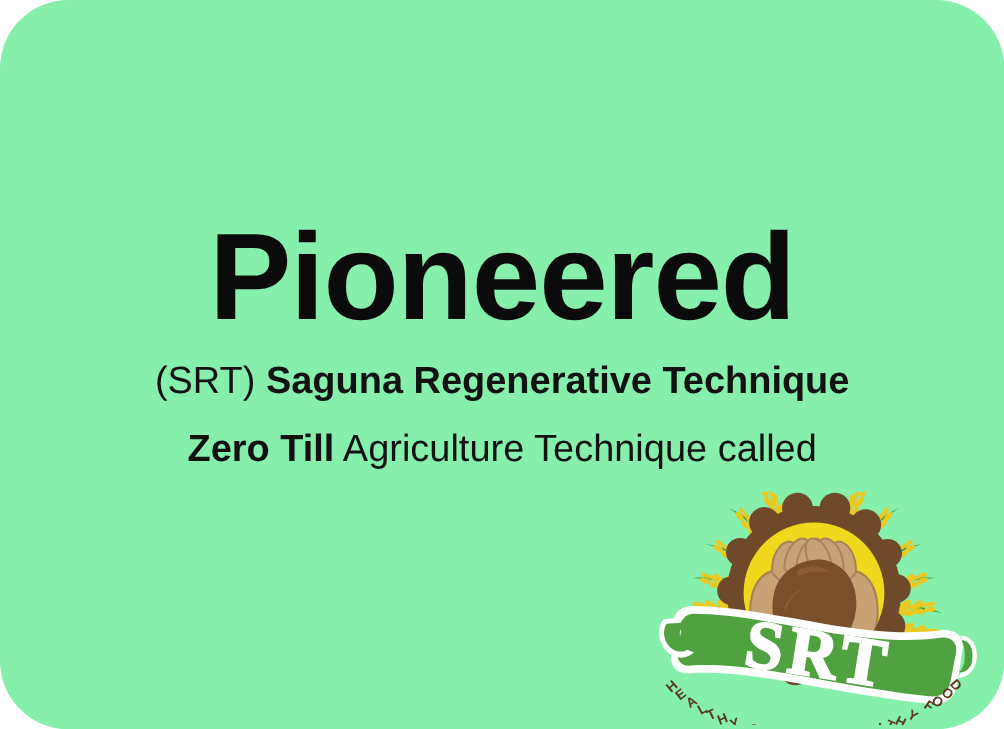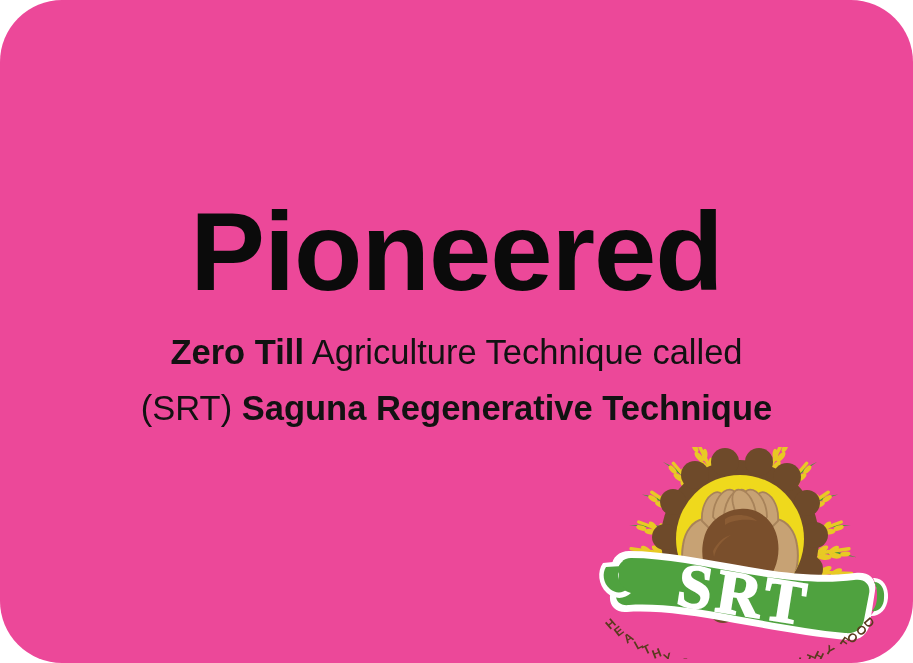--- a/index.html
+++ b/index.html
@@ -13,21 +13,21 @@
     height: 663px;
     overflow: hidden;
     font-family: "Liberation Sans", sans-serif;
   }
 
   #slide-card {
     position: relative;
     width: 913px;
     height: 663px;
     box-sizing: border-box;
-    background: #ec4899;
+    background: #86efac;
     border-radius: 62px;
     overflow: hidden;
   }
 
   
   #headline-block {
     position: absolute;
     left: 0;
     top: 196px;
     width: 913px;
@@ -71,26 +71,26 @@
 </style>
 </head>
 <body>
 
 <div id="slide-card">
 
   <div id="headline-block">
 
     <div id="headline">Pioneered</div>
 
+    <div class="subline" id="subline-2">
+      <span class="sub-normal">(SRT) </span><span class="sub-bold">Saguna Regenerative Technique</span>
+    </div>
+
     <div class="subline" id="subline-1">
       <span class="sub-bold">Zero Till</span><span class="sub-normal"> Agriculture Technique called</span>
-    </div>
-
-    <div class="subline" id="subline-2">
-      <span class="sub-normal">(SRT) </span><span class="sub-bold">Saguna Regenerative Technique</span>
     </div>
 
   </div>
 
   <div id="srt-logo">
     <svg viewBox="0 0 335 212" xmlns="http://www.w3.org/2000/svg">
 
       <defs>
 
         <g id="grain-spike">

